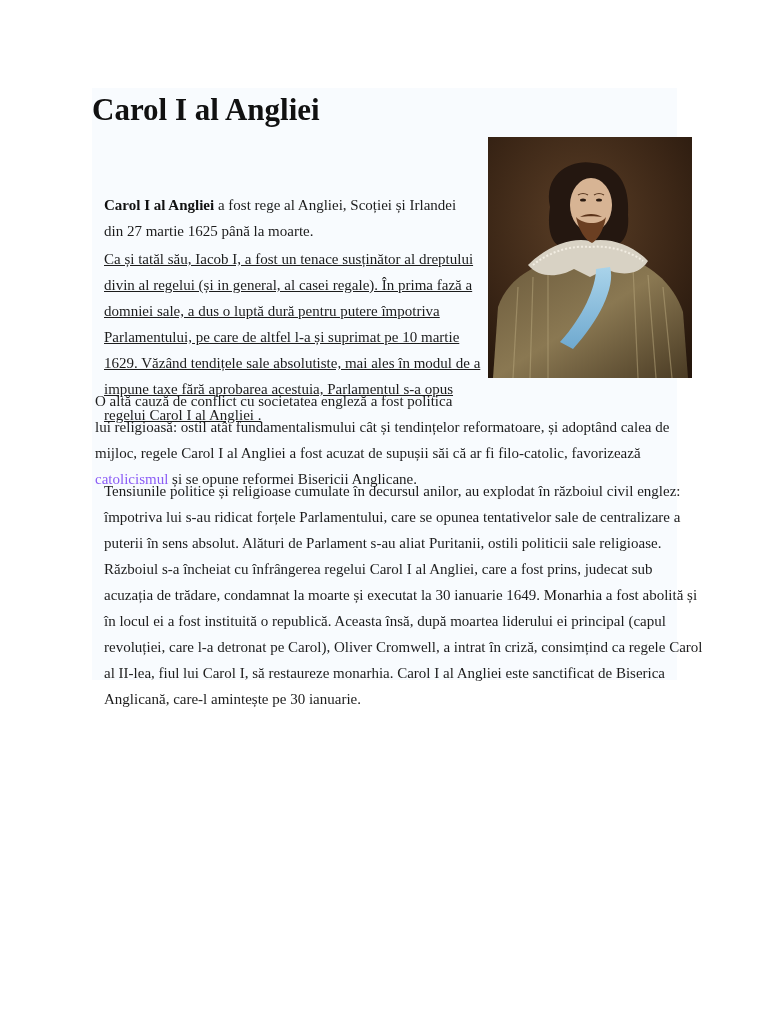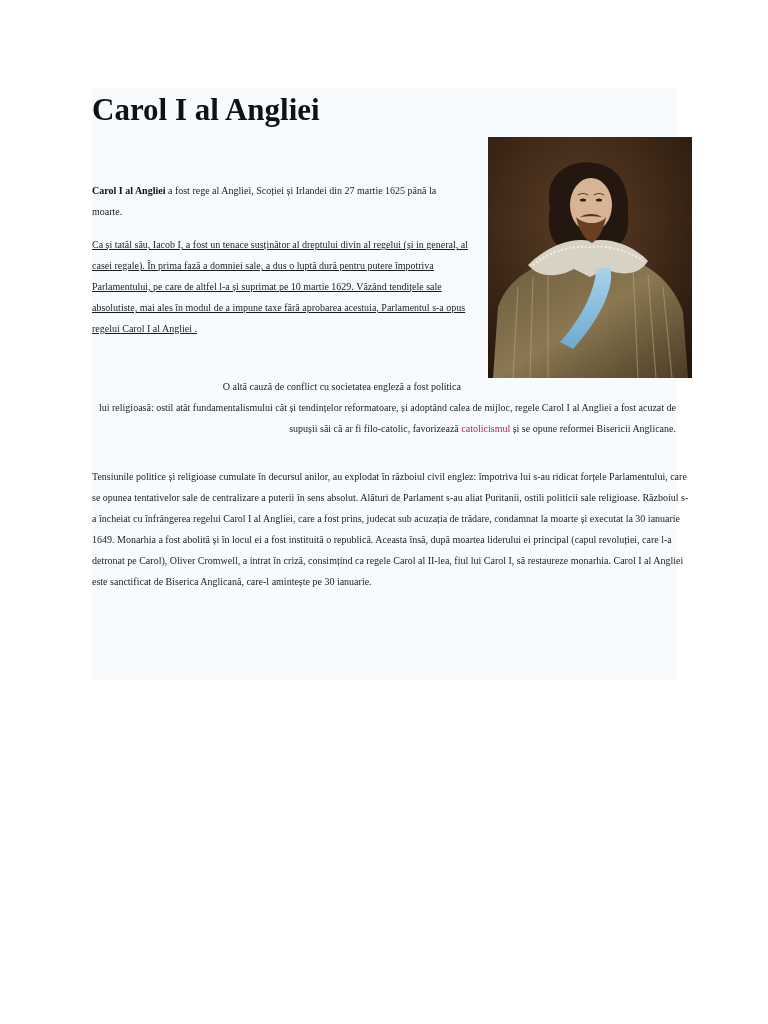--- a/index.html
+++ b/index.html
@@ -43,32 +43,32 @@
       overflow: hidden;
       background: #3a2718;
     }
     .portrait svg {
       display: block;
       width: 100%;
       height: 100%;
     }
     .text {
       position: absolute;
-      font-size: 10px;
-      line-height: 21px;
+      font-size: 15px;
+      line-height: 26px;
       color: #1c1c1c;
-      margin: 0;
+      margin: 12px;
     }
     .p1 { left: 92px; top: 180px; width: 375px; }
     .p2 { left: 92px; top: 234px; width: 380px; text-decoration: underline; }
-    .p3 { left: 76px; top: 376px; width: 600px; text-align: right; }
+    .p3 { left: 83px; top: 376px; width: 600px; }
     .p4 { left: 92px; top: 466px; width: 600px; }
     .text b { font-weight: bold; color: #111; }
     .link {
-      color: #be185d;
+      color: #8b5cf6;
       text-decoration: none;
       cursor: pointer;
     }
     .p3 .first-line {
       display: block;
       width: 385px;
     }
   </style>
 </head>
 <body>

